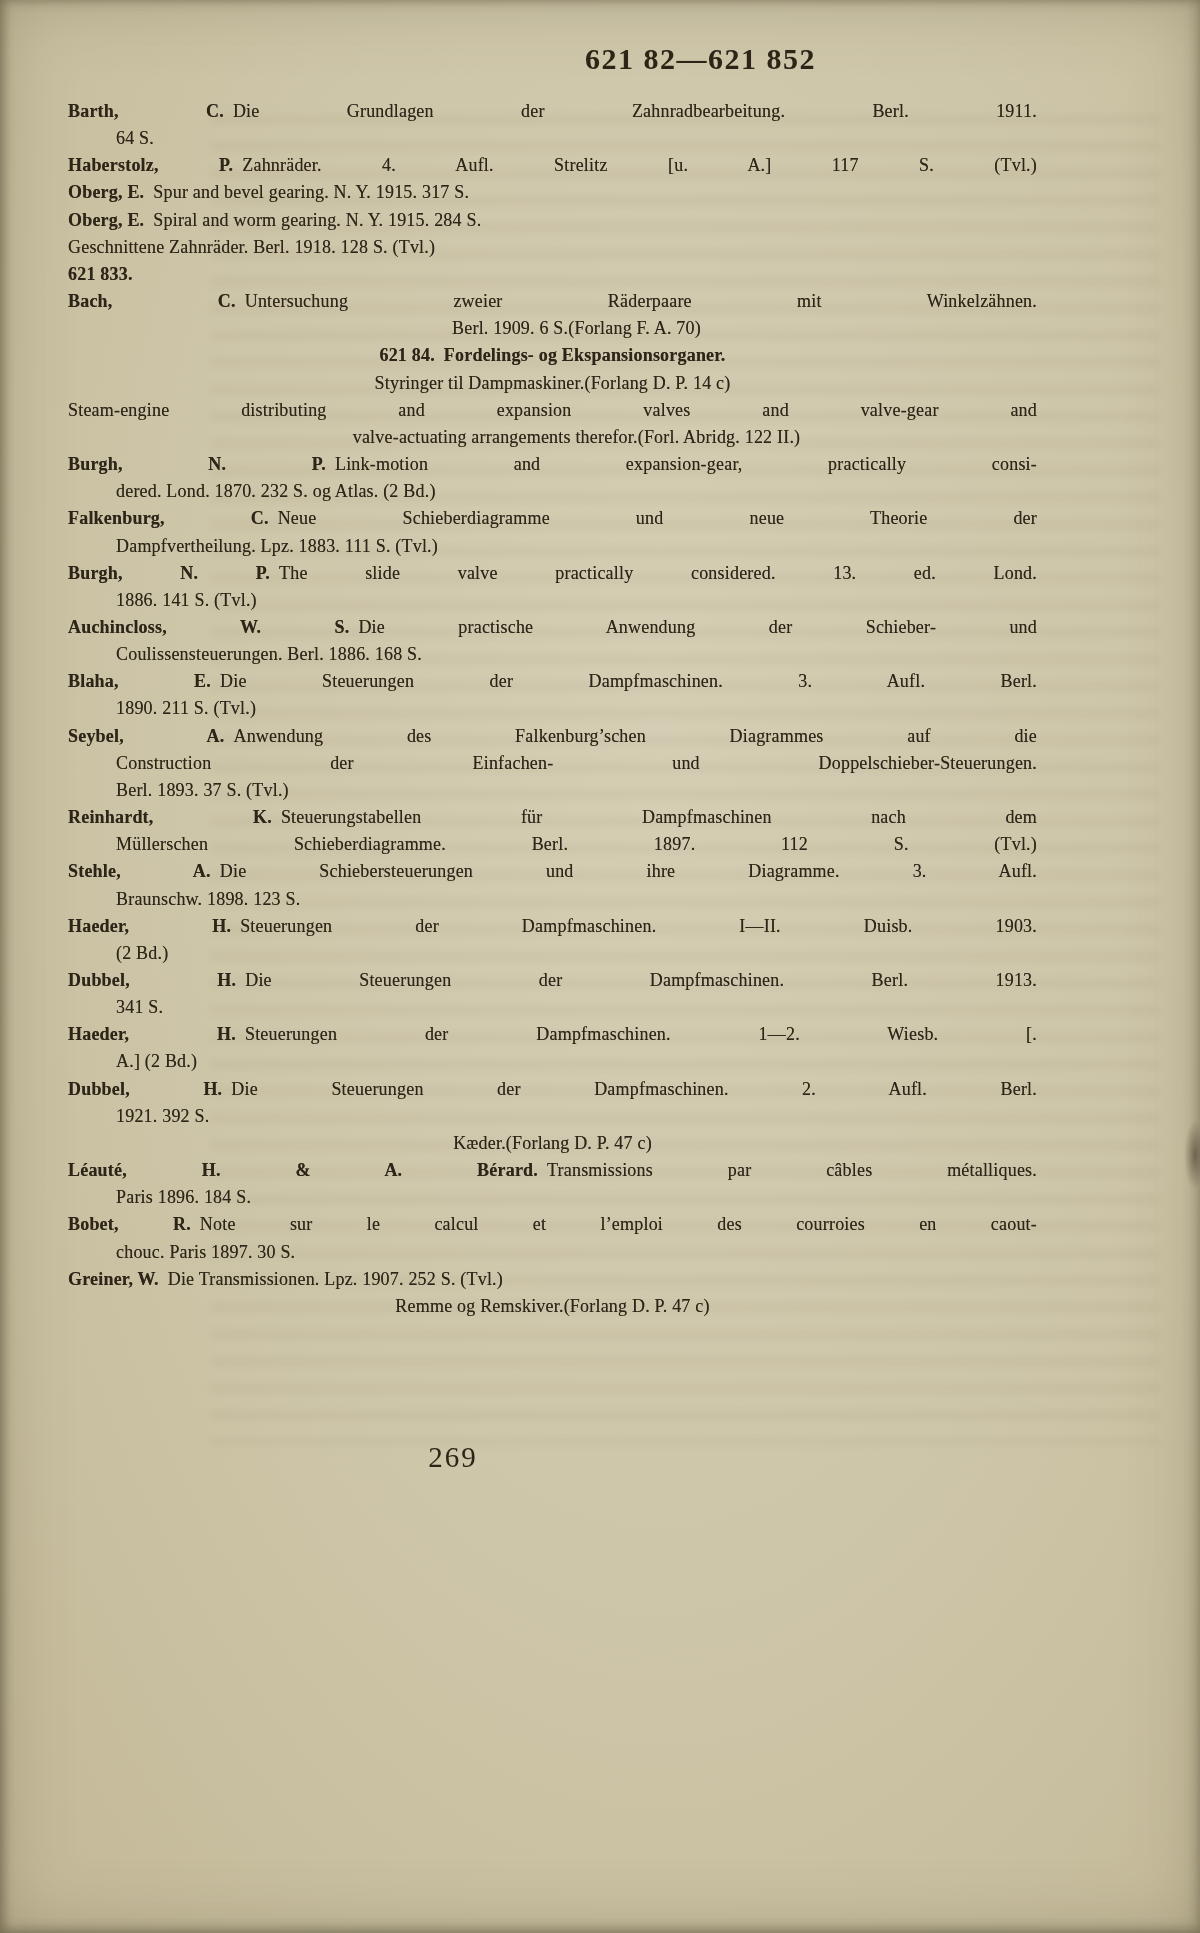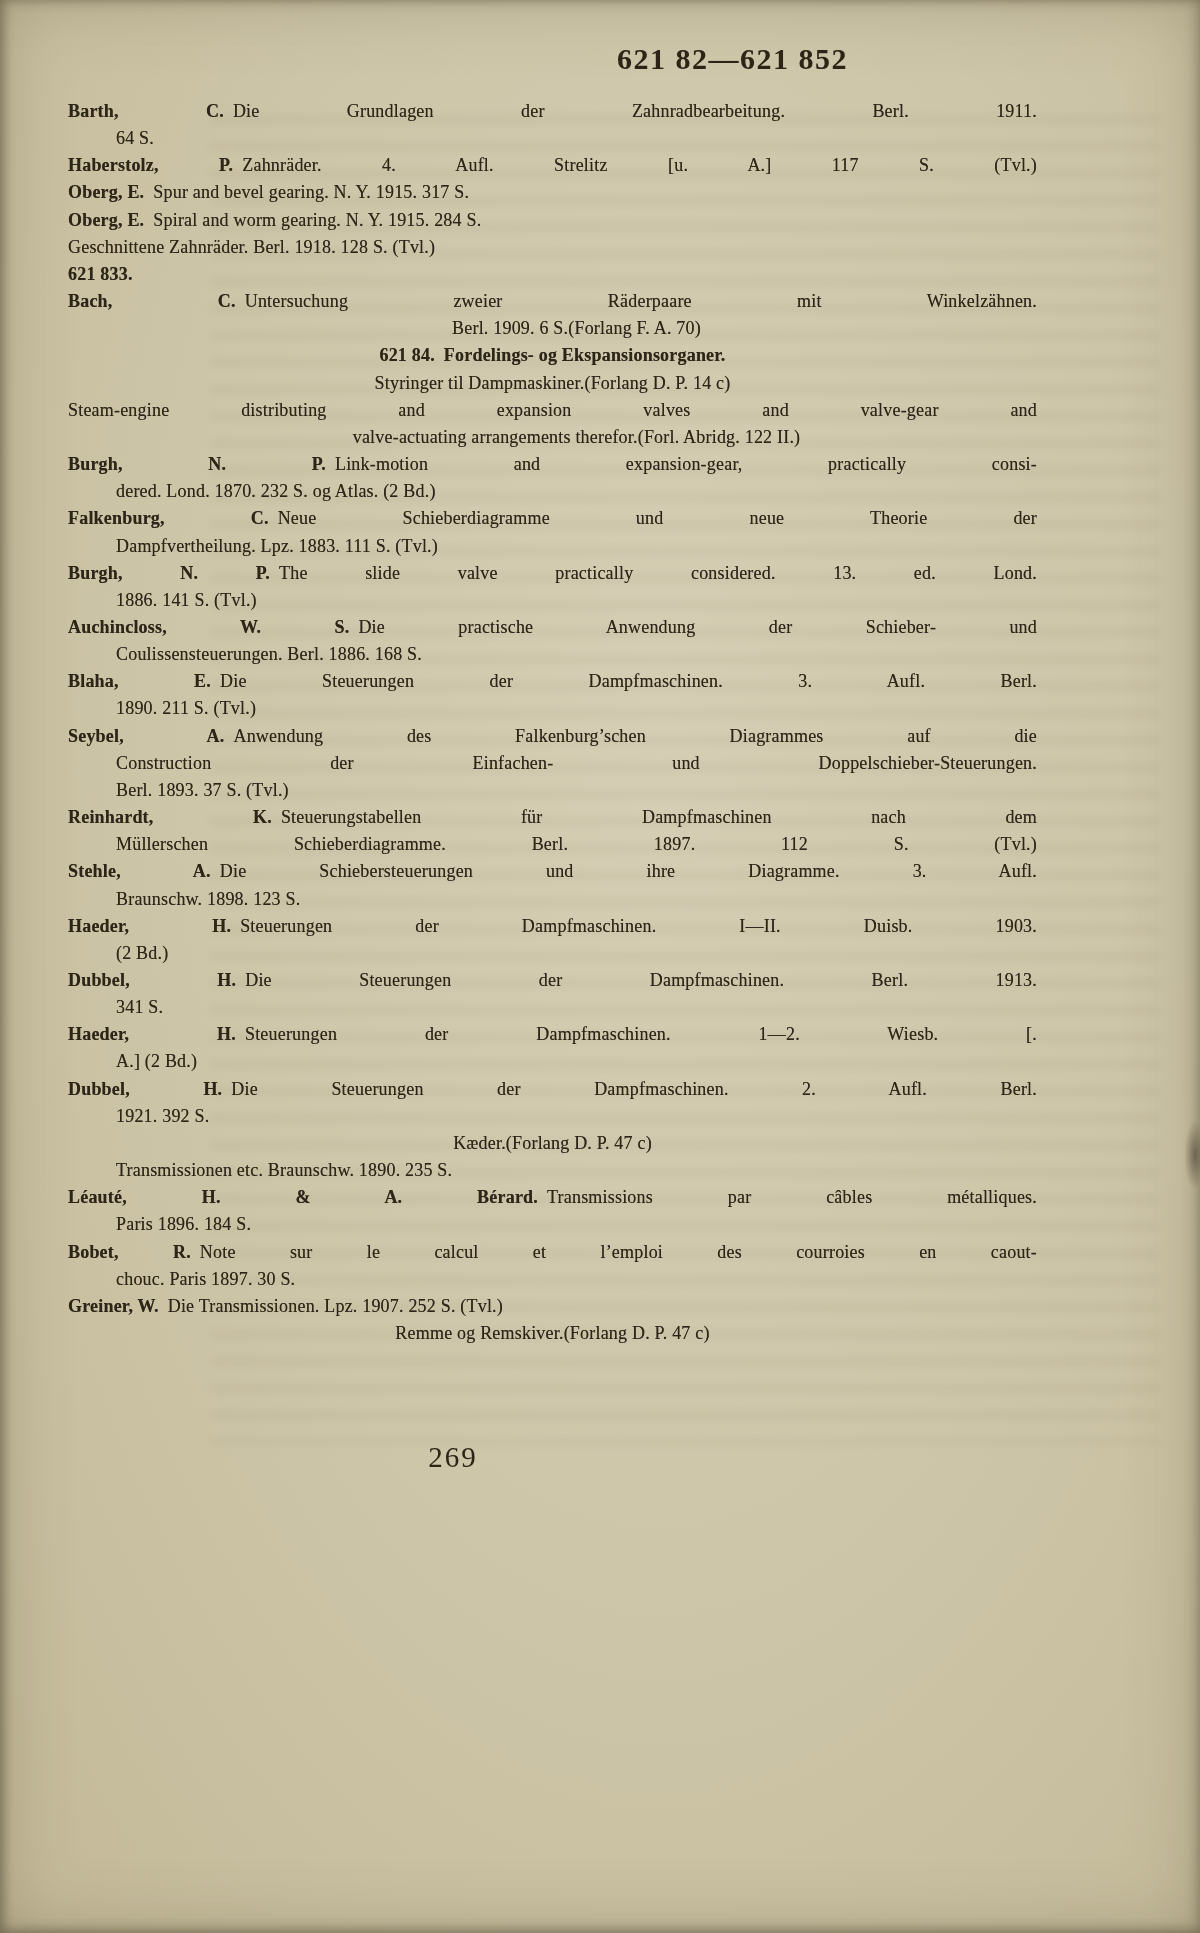--- a/index.html
+++ b/index.html
@@ -50,21 +50,20 @@
     z-index: 4;
   }
   .running-head {
     position: absolute;
     top: 42px; left: 585px;
     font-size: 30px;
     font-weight: 700;
     letter-spacing: 1.5px;
     z-index: 2;
     white-space: nowrap;
-    margin-left: 32px;
   }
   .text-block {
     position: absolute;
     top: 98px; left: 68px;
     width: 969px;
     font-size: 18px;
     z-index: 2;
   }
   .line {
     line-height: 27.15px;
@@ -150,21 +149,20 @@
       <div class="line full"><span><span class="lead">Dubbel, H.</span>Die Steuerungen der Dampfmaschinen. Berl. 1913.</span></div>
       <div class="line ind"><span>341 S.</span></div>
       <div class="line full"><span><span class="lead">Haeder, H.</span>Steuerungen der Dampfmaschinen. 1—2. Wiesb. [.</span></div>
       <div class="line ind"><span>A.] (2 Bd.)</span></div>
       <div class="line full"><span><span class="lead">Dubbel, H.</span>Die Steuerungen der Dampfmaschinen. 2. Aufl. Berl.</span></div>
       <div class="line ind"><span>1921. 392 S.</span></div>
       <div class="line split">
         <span>Kæder.</span>
         <span class="right">(Forlang D. P. 47 c)</span>
       </div>
-      <div class="line ind"><span>Transmissionen etc. Braunschw. 1890. 235 S.</span></div>
       <div class="line full"><span><span class="lead">Léauté, H. &amp; A. Bérard.</span>Transmissions par câbles métalliques.</span></div>
       <div class="line ind"><span>Paris 1896. 184 S.</span></div>
       <div class="line full"><span><span class="lead">Bobet, R.</span>Note sur le calcul et l’emploi des courroies en caout-</span></div>
       <div class="line ind"><span>chouc. Paris 1897. 30 S.</span></div>
       <div class="line"><span><span class="lead">Greiner, W.</span>Die Transmissionen. Lpz. 1907. 252 S. (Tvl.)</span></div>
       <div class="line split">
         <span>Remme og Remskiver.</span>
         <span class="right">(Forlang D. P. 47 c)</span>
       </div>
     </div>

